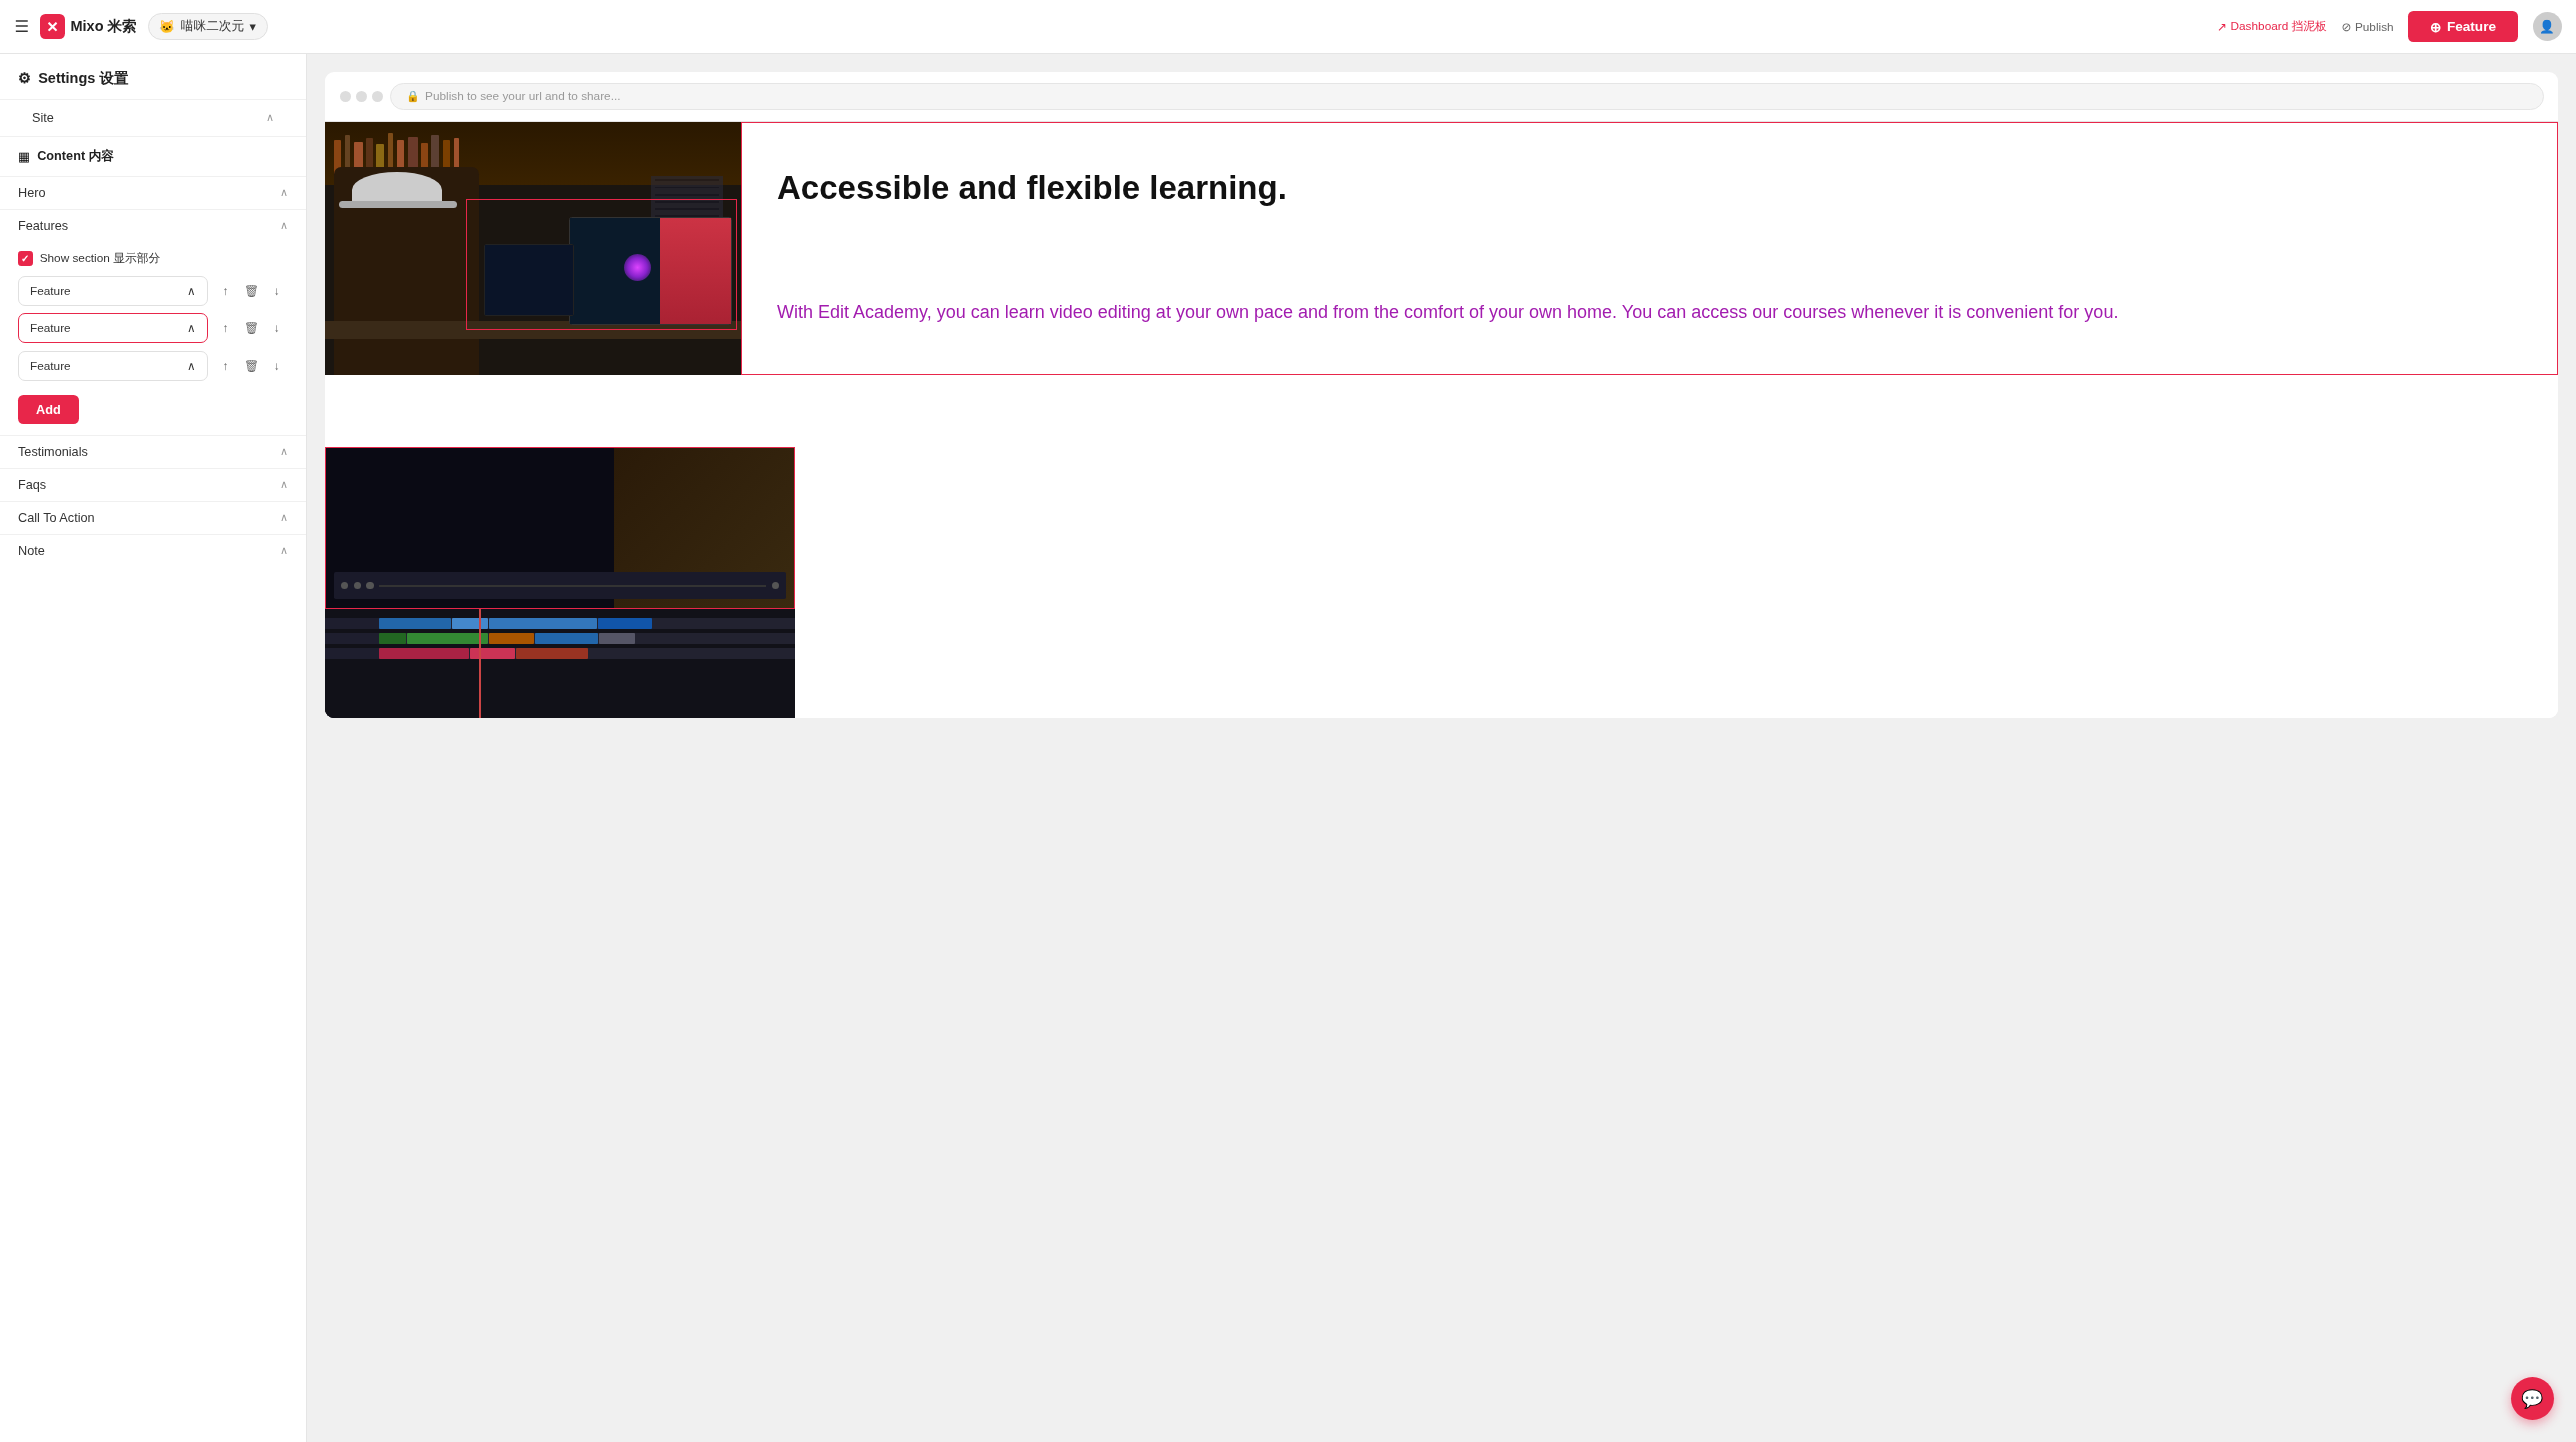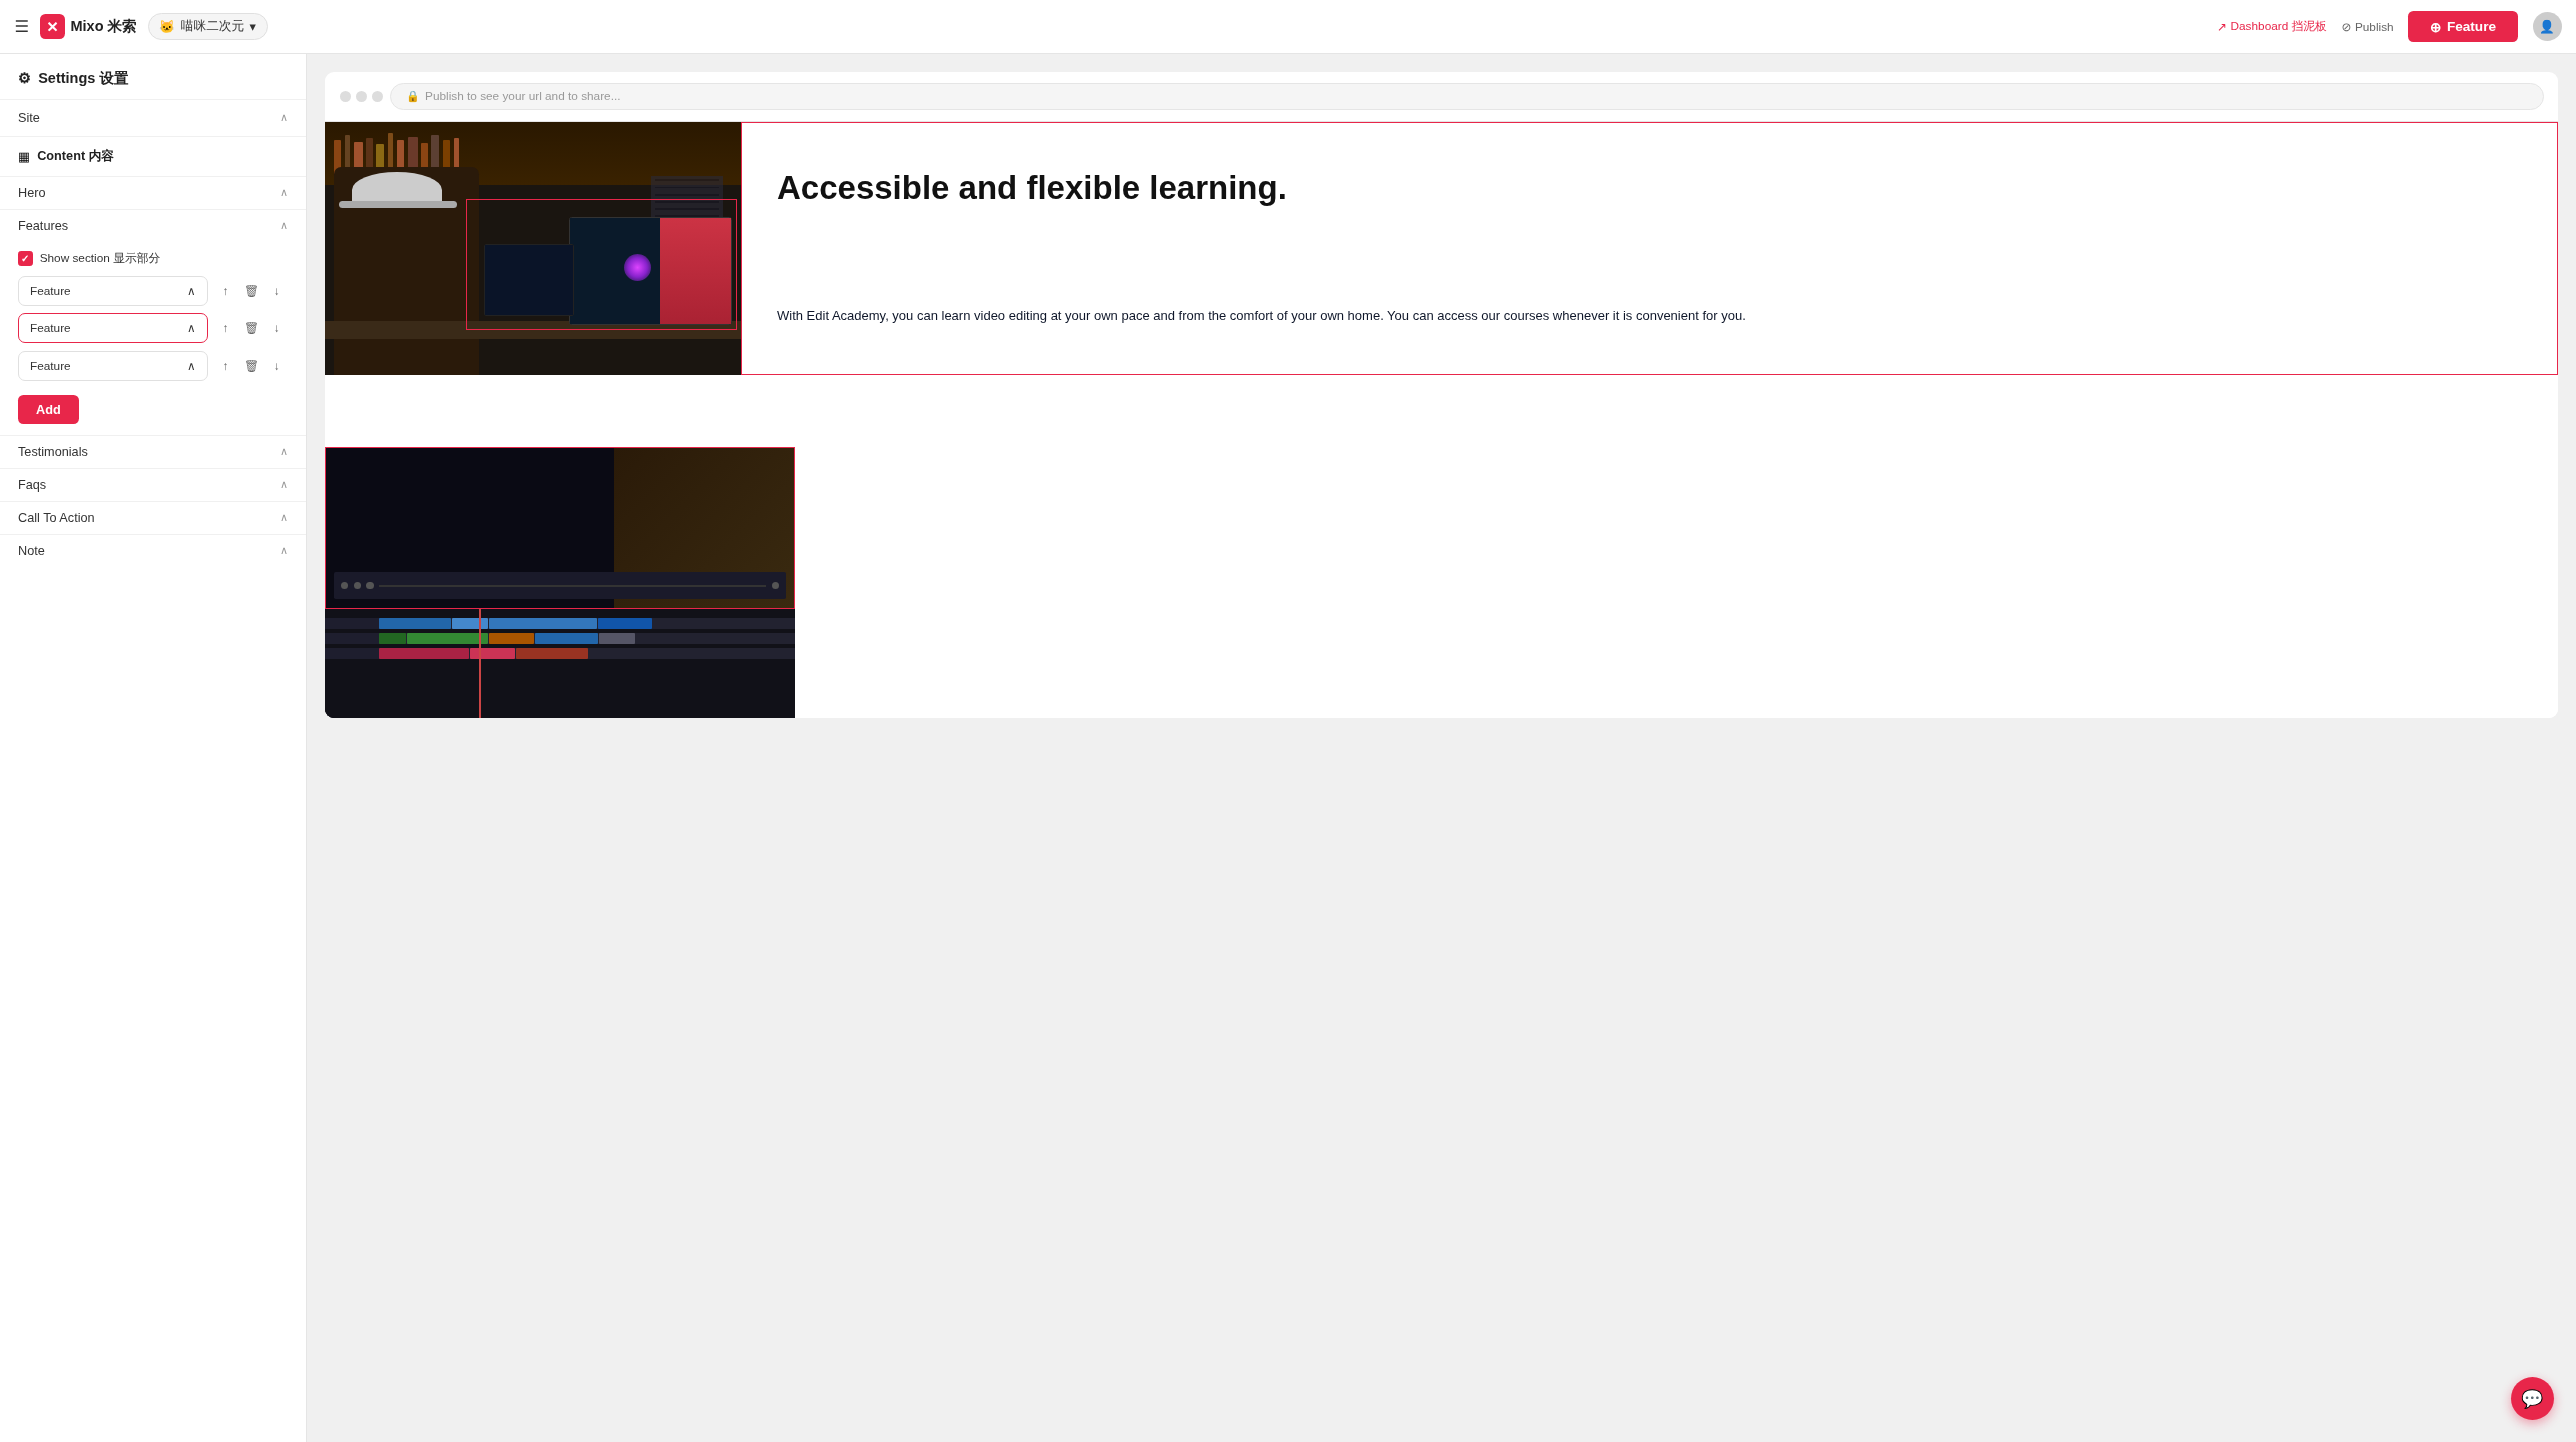--- a/index.html
+++ b/index.html
@@ -69,21 +69,21 @@
     }
     .sidebar-section-header {
       display: flex; align-items: center; gap: 7.2px;
       padding: 14.5px 18px 11px;
       font-size: 14.5px; font-weight: 600; color: #222;
     }
     .settings-icon { font-size: 14.5px; }
 
     .sidebar-item {
       display: flex; align-items: center; justify-content: space-between;
-      padding: 11px 18px;
+      padding: 11px 32px;
       border-top: 0.9px solid #f0f0f0;
       cursor: pointer;
     }
     .sidebar-item-label { font-size: 12.7px; color: #333; font-weight: 500; }
     .chevron-icon { font-size: 11px; color: #999; }
     .content-header {
       display: flex; align-items: center; justify-content: space-between;
       padding: 11px 18px;
       border-top: 0.9px solid #f0f0f0;
       cursor: pointer;
@@ -180,21 +180,21 @@
     .preview-feature {
       display: flex; align-items: stretch;
       min-height: 253px;
     }
     .preview-feature-img {
       width: 416px; min-width: 416px;
       background: #1a1a2e;
       position: relative; overflow: hidden;
     }
     .feature-title { font-size: 33px; font-weight: 900; color: #111; line-height: 1.1; margin-bottom: 14.5px; }
-    .feature-desc { font-size: 13px; color: #0f172a; line-height: 1.6; }
+    .feature-desc { font-size: 18px; color: #a21caf; line-height: 1.6; }
 
     
     .preview-feature-2 {
       display: flex; align-items: stretch;
       min-height: 271px;
       background: #fff;
     }
     .feature-2-title { font-size: 36px; font-weight: 900; color: #111; line-height: 1.1; margin-bottom: 14.5px; }
     .feature-2-desc { font-size: 14.5px; color: #666; line-height: 1.6; }
     .preview-feature-2-img {

